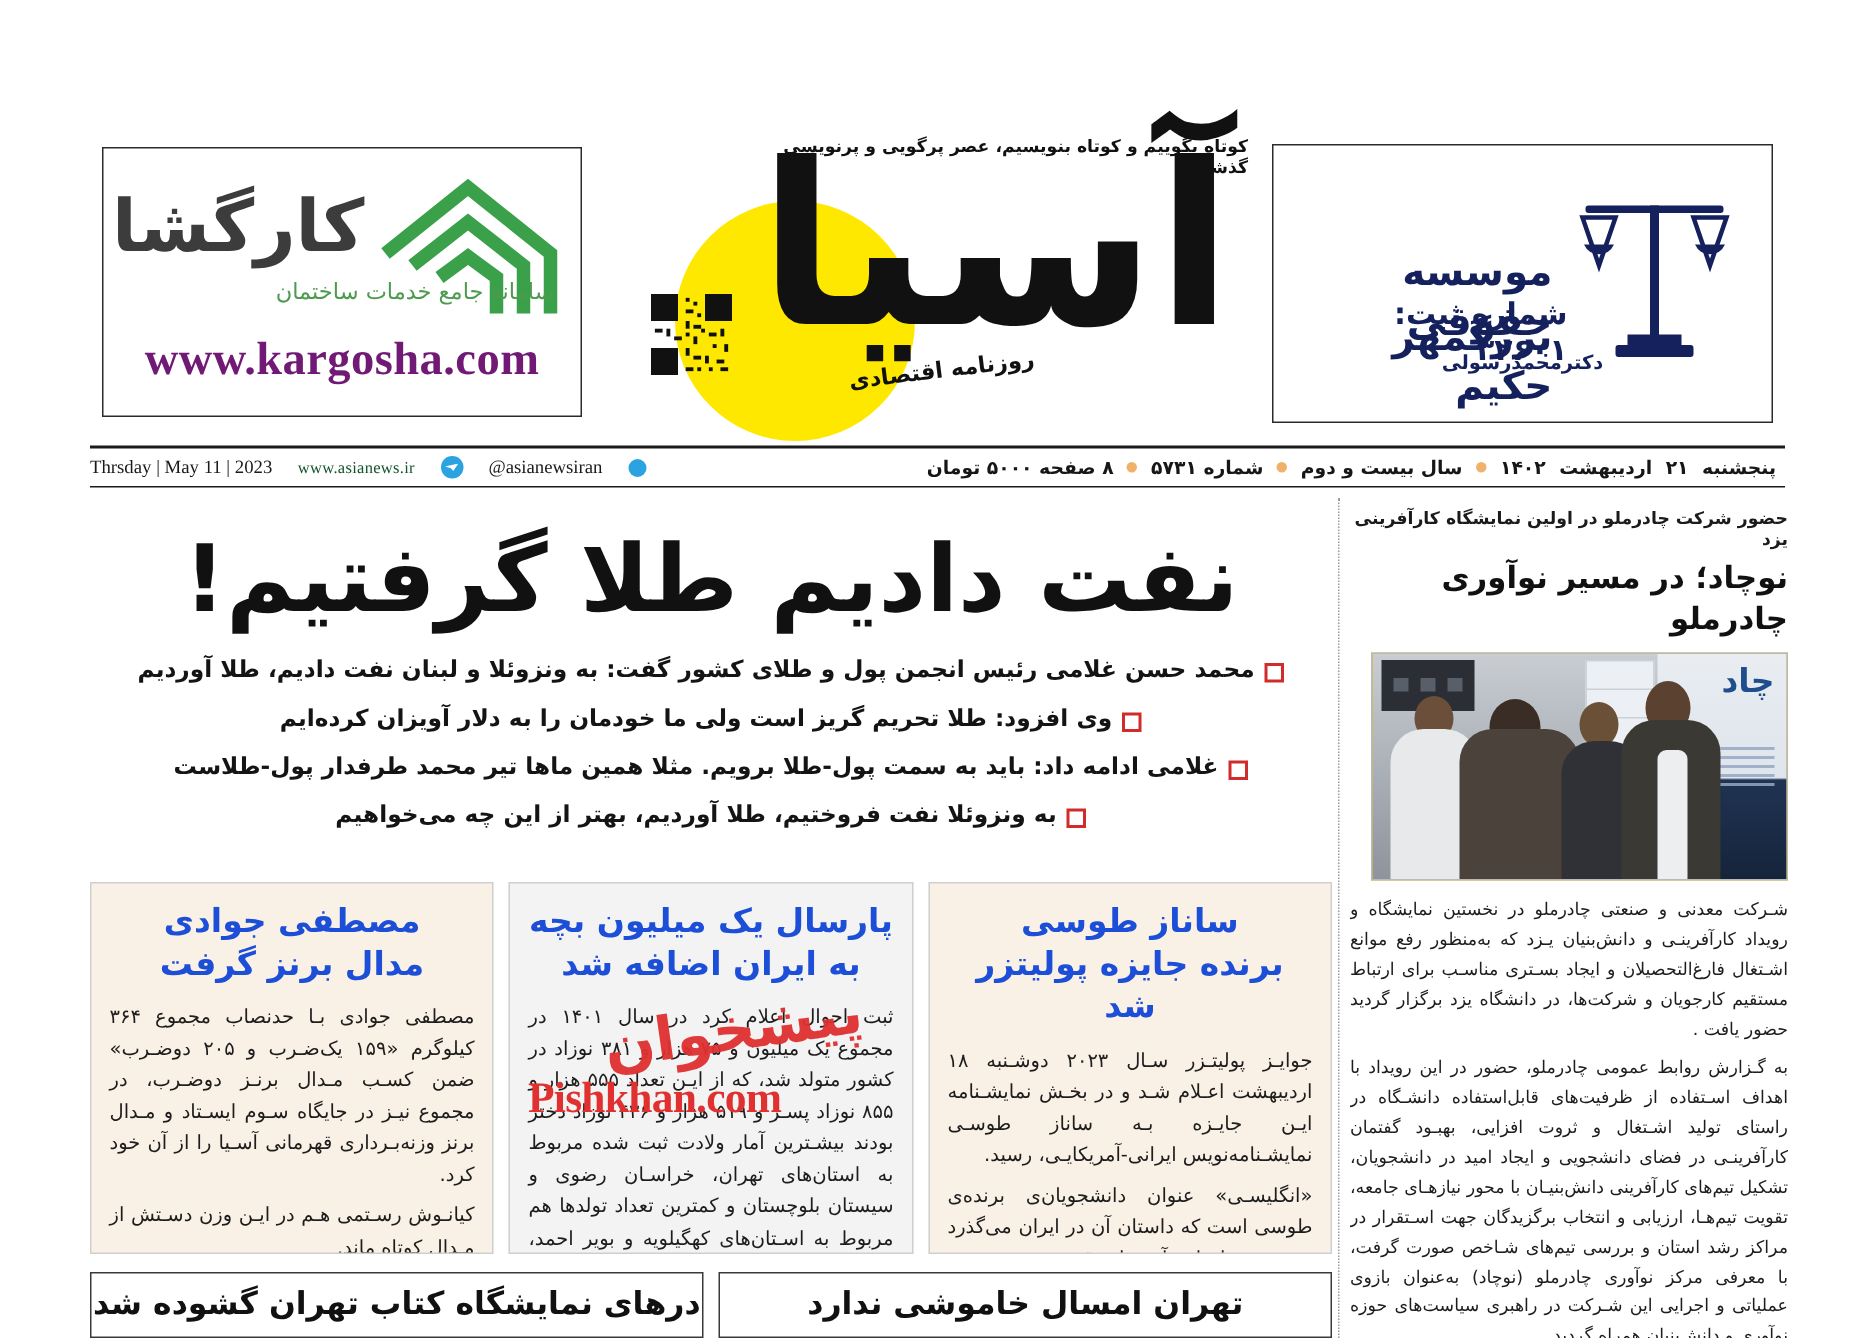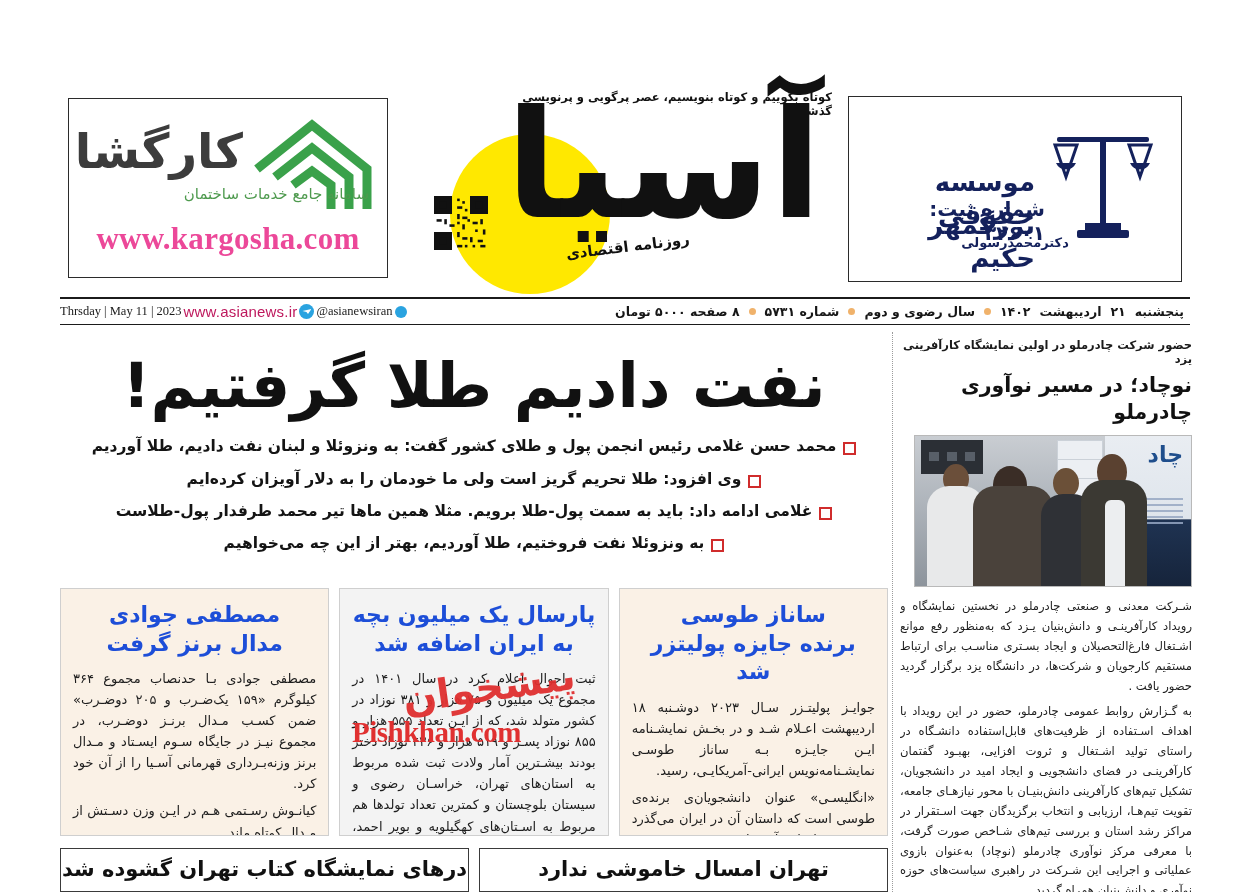--- a/index.html
+++ b/index.html
@@ -35,21 +35,21 @@
     font-family:"DejaVu Sans",sans-serif;letter-spacing:-1px;
     line-height:1;
   }
   .karg-sub{
     position:absolute;right:18px;top:86px;width:286px;
     text-align:right;color:#4e9a4e;font-size:15px;
   }
   .karg-url{
     position:absolute;left:0;right:0;top:122px;text-align:center;
     font-family:"Liberation Serif",serif;
-    font-size:31px;font-weight:bold;color:#ec4899;
+    font-size:31px;font-weight:bold;color:#701a75;
     letter-spacing:.3px;
   }
 
   
   .law-scale{position:absolute;right:22px;top:26px;width:112px;height:120px;}
   .law-t1,.law-t2{
     position:absolute;right:146px;width:172px;text-align:right;
     color:#14215c;font-weight:bold;font-size:26px;line-height:1.25;margin-top:41px;
   }
   .law-t1{top:28px;}
@@ -96,24 +96,24 @@
     position:absolute;left:60px;top:299px;width:1130px;height:25px;
     display:flex;align-items:center;direction:rtl;
   }
   .ib-fa{
     display:flex;align-items:center;gap:9px;font-size:12.5px;font-weight:bold;color:#161616;
     padding-right:6px;
   }
   .ib-dot{width:7px;height:7px;border-radius:50%;background:#f0b26b;display:inline-block;}
   .ib-spacer{flex:1;}
   .ib-en{
-    display:flex;align-items:center;gap:2px;direction:ltr;
+    display:flex;align-items:center;gap:17px;direction:ltr;
   }
   .ib-date{font-family:"Liberation Serif",serif;font-size:12.5px;color:#1a1a1a;}
-  .ib-site{font-family:Liberation Sans, sans-serif;font-size:15px;color:#be185d;letter-spacing:.2px;}
+  .ib-site{font-family:Liberation Serif, serif;font-size:11px;color:#14532d;letter-spacing:.2px;}
   .tg{width:15px;height:15px;border-radius:50%;background:#2aa3e0;display:inline-block;position:relative;}
   .tg:after{content:"";position:absolute;left:3px;top:5px;width:9px;height:5px;
     background:#fff;clip-path:polygon(0 40%,100% 0,62% 100%,45% 62%);}
   .ib-tgname{font-family:"Liberation Serif",serif;font-size:12.5px;color:#1a1a1a;}
   .ib-blue{width:12px;height:12px;border-radius:50%;background:#2aa3e0;display:inline-block;}
 
   
   .lead{position:absolute;left:60px;top:340px;width:828px;}
   .lead-head{
     text-align:center;direction:rtl;
@@ -302,21 +302,21 @@
 
   <div class="rule-top"></div>
   <div class="rule-bot"></div>
   <div class="infobar">
     <div class="ib-fa">
       <span>پنجشنبه</span>
       <span>۲۱</span>
       <span>اردیبهشت</span>
       <span>۱۴۰۲</span>
       <span class="ib-dot"></span>
-      <span>سال رضوی و دوم</span>
+      <span>سال بیست و دوم</span>
       <span class="ib-dot"></span>
       <span>شماره ۵۷۳۱</span>
       <span class="ib-dot"></span>
       <span>۸ صفحه ۵۰۰۰ تومان</span>
     </div>
     <div class="ib-spacer"></div>
     <div class="ib-en">
       <span class="ib-date">Thrsday | May 11 | 2023</span>
       <span class="ib-site">www.asianews.ir</span>
       <span class="tg"></span>

